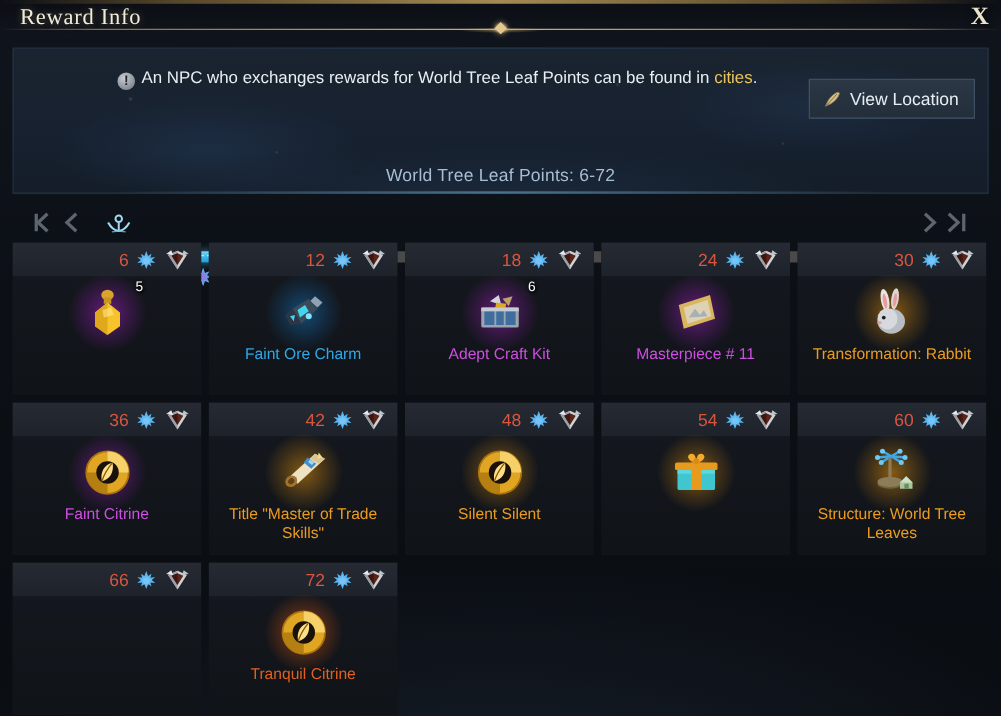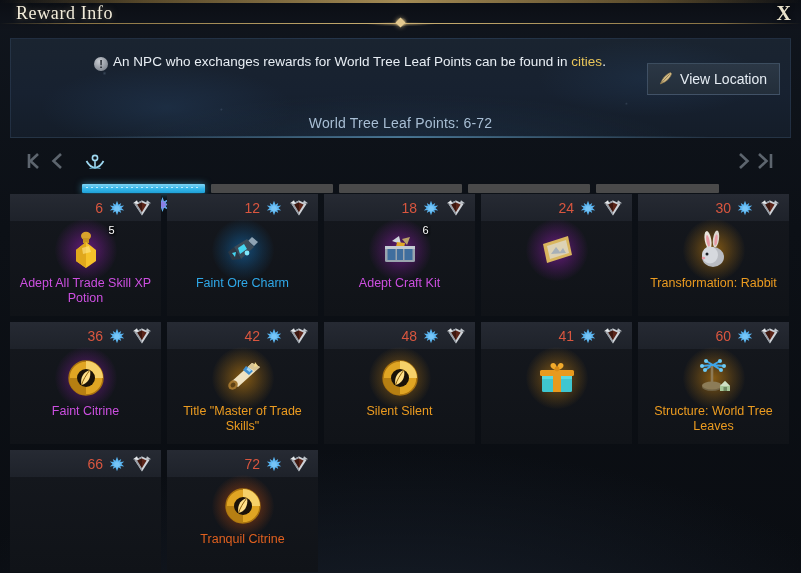--- a/index.html
+++ b/index.html
@@ -66,21 +66,21 @@
     width: 7px; height: 7px; margin-left: -3.5px;
     background: #e4c98f;
     transform: rotate(45deg);
     box-shadow: 0 0 5px rgba(228,201,143,.8);
   }
 
   
   .info-panel {
     position: relative;
     margin: 8px 10px 0 10px;
-    height: 100px;
+    height: 117px;
     background:
       radial-gradient(ellipse 420px 90px at 50% 120%, rgba(60,110,160,.20) 0%, rgba(60,110,160,0) 70%),
       linear-gradient(180deg, #1a2430 0%, #172130 55%, #141d29 100%);
     border: 1px solid rgba(70,95,125,.28);
     padding-left: 16px;
   }
   .info-noise {
     position: absolute; inset: 0;
     background:
       radial-gradient(circle 2px at 12% 35%, rgba(180,210,240,.20) 0%, rgba(180,210,240,0) 100%),
@@ -108,21 +108,21 @@
     width: 14px; height: 14px; border-radius: 50%;
     background: radial-gradient(circle at 38% 32%, #c8ccd2 0%, #8f959e 60%, #6e747c 100%);
     color: #20252c; font-size: 11px; font-weight: 700;
     line-height: 14px; text-align: center;
     vertical-align: -2px; margin-right: 5px;
   }
   .notice .hl { color: #e8c55a; }
 
   .view-location {
     position: absolute; right: 10px; top: 24px;
-    display: flex; align-items: flex-start; gap: 7px;
+    display: flex; align-items: flex-end; gap: 7px;
     padding: 7px 12px 7px 10px;
     background: linear-gradient(180deg, #2b3745 0%, #232e3a 100%);
     border: 1px solid rgba(110,135,165,.35);
     color: #e6edf4; font-size: 14px;
     cursor: pointer;
     white-space: nowrap;
   }
   .quill { display: block; }
 
   .points-label {
@@ -367,21 +367,20 @@
               <svg width="34" height="40" viewBox="0 0 34 40">
                 <ellipse cx="17" cy="6" rx="5" ry="4.2" fill="#d9a32c"></ellipse>
                 <rect x="14" y="8" width="6" height="5" fill="#c8951f"></rect>
                 <path d="M17 12 L27 20 L27 31 L17 38 L7 31 L7 20 Z" fill="#f6c32a"></path>
                 <path d="M17 12 L7 20 L7 31 L17 38 Z" fill="#e0a81c"></path>
                 <path d="M13 18 L20 16 L22 22 L14 24 Z" fill="#ffe78c" opacity=".6"></path>
               </svg>
             </span>
             <span class="qty">5</span>
           </div>
-          <div class="item-name r-epic">Adept All Trade Skill XP Potion</div>
         </div>
       </div>
       <div class="card">
         <div class="card-head">
           <span class="cost">12</span>
           <span>
             <svg width="16" height="16" viewBox="0 0 16 16">
               <path d="M8 .8 L9.5 4.7 L12.2 3.0 L11.3 6.1 L15.2 5.6 L12.4 8.0 L15.2 10.4 L11.3 9.9 L12.2 13.0 L9.5 11.3 L8 15.2 L6.5 11.3 L3.8 13.0 L4.7 9.9 L.8 10.4 L3.6 8.0 L.8 5.6 L4.7 6.1 L3.8 3.0 L6.5 4.7 Z" fill="#59b4f0"></path>
               <path d="M8 4 L8.8 6.6 L10.6 5.5 L10.0 7.5 L12.4 7.2 L10.6 8.6 L12.0 10.2 L9.8 9.8 L10.2 11.8 L8.6 10.7 L8 13 L7.4 10.7 L5.8 11.8 L6.2 9.8 L4.4 10.0 L5.6 8.6 L4.0 7.2 L6.0 7.5 L5.4 5.5 L7.2 6.6 Z" fill="#8fd4fb" opacity=".55"></path>
             </svg>
@@ -479,20 +478,21 @@
             <div class="glow epic"></div>
             <span style="position: relative;">
               <svg width="38" height="32" viewBox="0 0 38 32">
                 <path d="M5 10 L30 2 L34 21 L9 29 Z" fill="#d9b65e"></path>
                 <path d="M9 12 L28 6 L31 19 L12 25 Z" fill="#ddd2b4"></path>
                 <path d="M13 20 L18 13 L22 18 L25 14 L28 19 Z" fill="#9aa8b8" opacity=".8"></path>
                 <path d="M5 10 L30 2 L30.6 4.8 L6 12.5 Z" fill="#f0d храм88" opacity="0"></path>
               </svg>
             </span>
           </div>
+          <div class="item-name r-epic">Masterpiece # 11</div>
         </div>
       </div>
       <div class="card">
         <div class="card-head">
           <span class="cost">30</span>
           <span>
             <svg width="16" height="16" viewBox="0 0 16 16">
               <path d="M8 .8 L9.5 4.7 L12.2 3.0 L11.3 6.1 L15.2 5.6 L12.4 8.0 L15.2 10.4 L11.3 9.9 L12.2 13.0 L9.5 11.3 L8 15.2 L6.5 11.3 L3.8 13.0 L4.7 9.9 L.8 10.4 L3.6 8.0 L.8 5.6 L4.7 6.1 L3.8 3.0 L6.5 4.7 Z" fill="#59b4f0"></path>
               <path d="M8 4 L8.8 6.6 L10.6 5.5 L10.0 7.5 L12.4 7.2 L10.6 8.6 L12.0 10.2 L9.8 9.8 L10.2 11.8 L8.6 10.7 L8 13 L7.4 10.7 L5.8 11.8 L6.2 9.8 L4.4 10.0 L5.6 8.6 L4.0 7.2 L6.0 7.5 L5.4 5.5 L7.2 6.6 Z" fill="#8fd4fb" opacity=".55"></path>
             </svg>
@@ -636,21 +636,21 @@
                 <path d="M23 11 C16 13 13 19 14.5 26 C21 24.5 24.5 18.5 23 11 Z" fill="#ffe08a"></path>
                 <path d="M23 11 C19 16 16 21 14.5 26" stroke="#8a5f0a" stroke-width="1" fill="none"></path>
               </svg>
             </span>
           </div>
           <div class="item-name r-legend">Silent Silent</div>
         </div>
       </div>
       <div class="card">
         <div class="card-head">
-          <span class="cost">41</span>
+          <span class="cost">54</span>
           <span>
             <svg width="16" height="16" viewBox="0 0 16 16">
               <path d="M8 .8 L9.5 4.7 L12.2 3.0 L11.3 6.1 L15.2 5.6 L12.4 8.0 L15.2 10.4 L11.3 9.9 L12.2 13.0 L9.5 11.3 L8 15.2 L6.5 11.3 L3.8 13.0 L4.7 9.9 L.8 10.4 L3.6 8.0 L.8 5.6 L4.7 6.1 L3.8 3.0 L6.5 4.7 Z" fill="#59b4f0"></path>
               <path d="M8 4 L8.8 6.6 L10.6 5.5 L10.0 7.5 L12.4 7.2 L10.6 8.6 L12.0 10.2 L9.8 9.8 L10.2 11.8 L8.6 10.7 L8 13 L7.4 10.7 L5.8 11.8 L6.2 9.8 L4.4 10.0 L5.6 8.6 L4.0 7.2 L6.0 7.5 L5.4 5.5 L7.2 6.6 Z" fill="#8fd4fb" opacity=".55"></path>
             </svg>
           </span>
           <span>
             <svg width="22" height="18" viewBox="0 0 22 18">
               <path d="M11 1.5 L18.5 5 L11 16.5 L3.5 5 Z" fill="#cfd3d8"></path>
               <path d="M11 1.5 L3.5 5 L11 16.5 Z" fill="#9aa0a8"></path>

